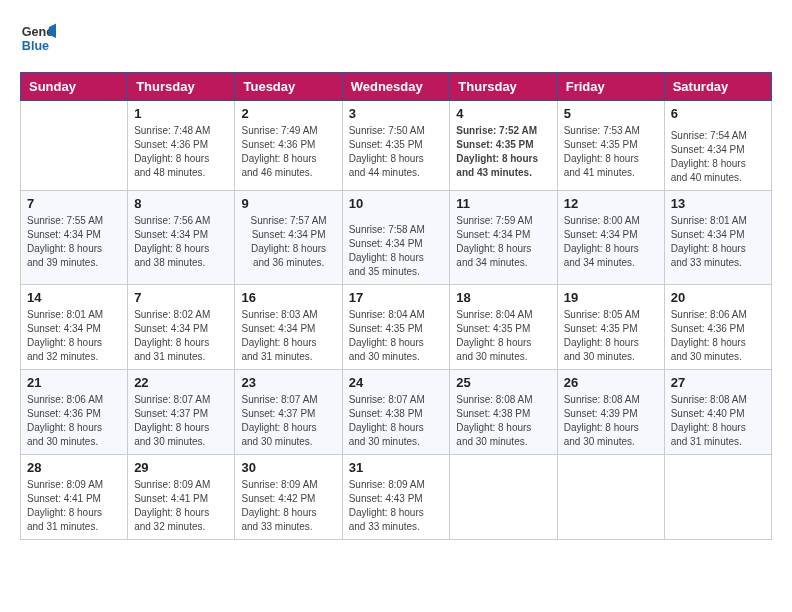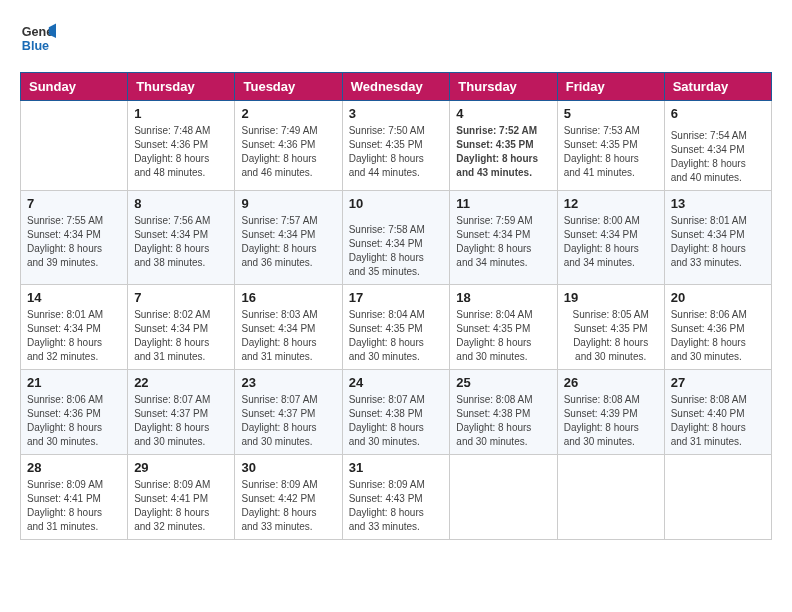--- a/index.html
+++ b/index.html
@@ -173,21 +173,21 @@
         </td>
         <td>
           <div class="day-number">8</div>
           <div class="day-info" style="white-space: pre-line;">Sunrise: 7:56 AM
 Sunset: 4:34 PM
 Daylight: 8 hours
 and 38 minutes.</div>
         </td>
         <td>
           <div class="day-number">9</div>
-          <div class="day-info" style="white-space: pre-line;">Sunrise: 7:57 AM
+          <div class="day-info" style="white-space: pre-line; text-align: center;">Sunrise: 7:57 AM
 Sunset: 4:34 PM
 Daylight: 8 hours
 and 36 minutes.</div>
         </td>
         <td>
           <div class="day-number">10</div>
           <div class="day-info" style="white-space: pre-line; margin-top: 12px;">Sunrise: 7:58 AM
 Sunset: 4:34 PM
 Daylight: 8 hours
 and 35 minutes.</div>
@@ -245,21 +245,21 @@
         </td>
         <td>
           <div class="day-number">18</div>
           <div class="day-info" style="white-space: pre-line;">Sunrise: 8:04 AM
 Sunset: 4:35 PM
 Daylight: 8 hours
 and 30 minutes.</div>
         </td>
         <td>
           <div class="day-number">19</div>
-          <div class="day-info" style="white-space: pre-line; text-align: center;">Sunrise: 8:05 AM
+          <div class="day-info" style="white-space: pre-line;">Sunrise: 8:05 AM
 Sunset: 4:35 PM
 Daylight: 8 hours
 and 30 minutes.</div>
         </td>
         <td>
           <div class="day-number">20</div>
           <div class="day-info" style="white-space: pre-line;">Sunrise: 8:06 AM
 Sunset: 4:36 PM
 Daylight: 8 hours
 and 30 minutes.</div>

